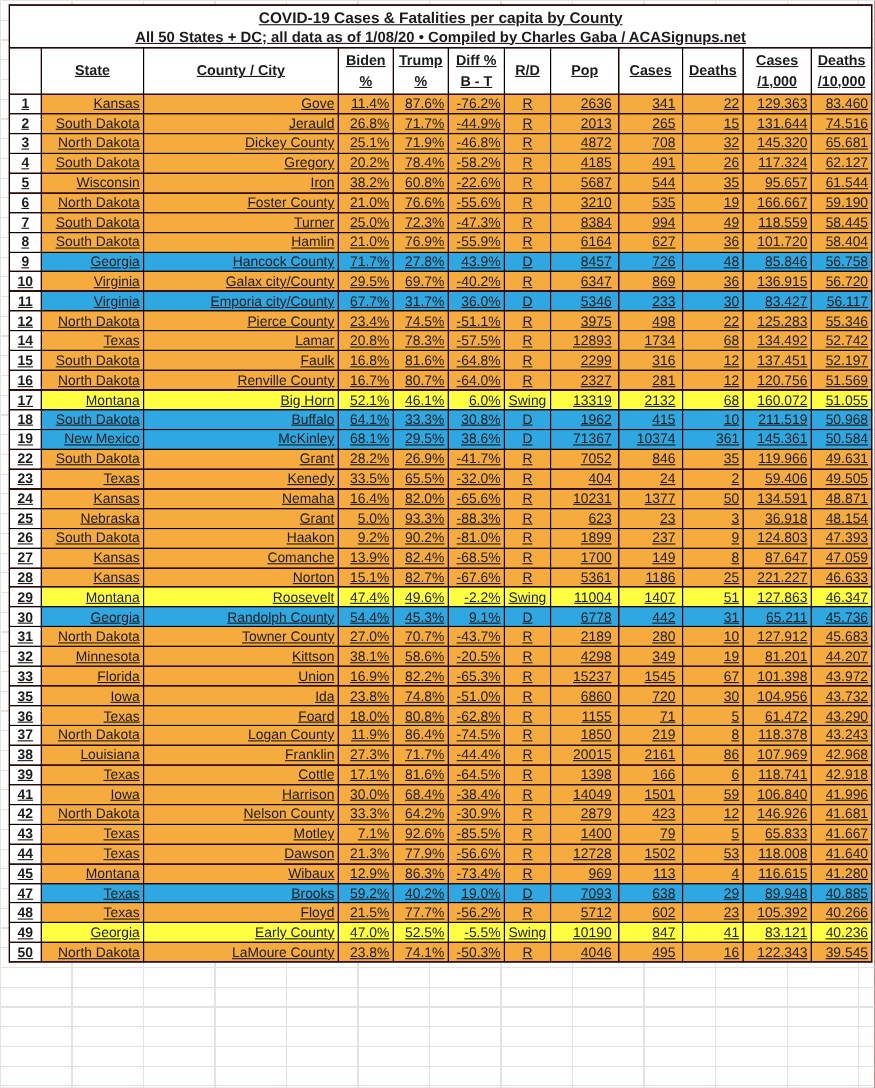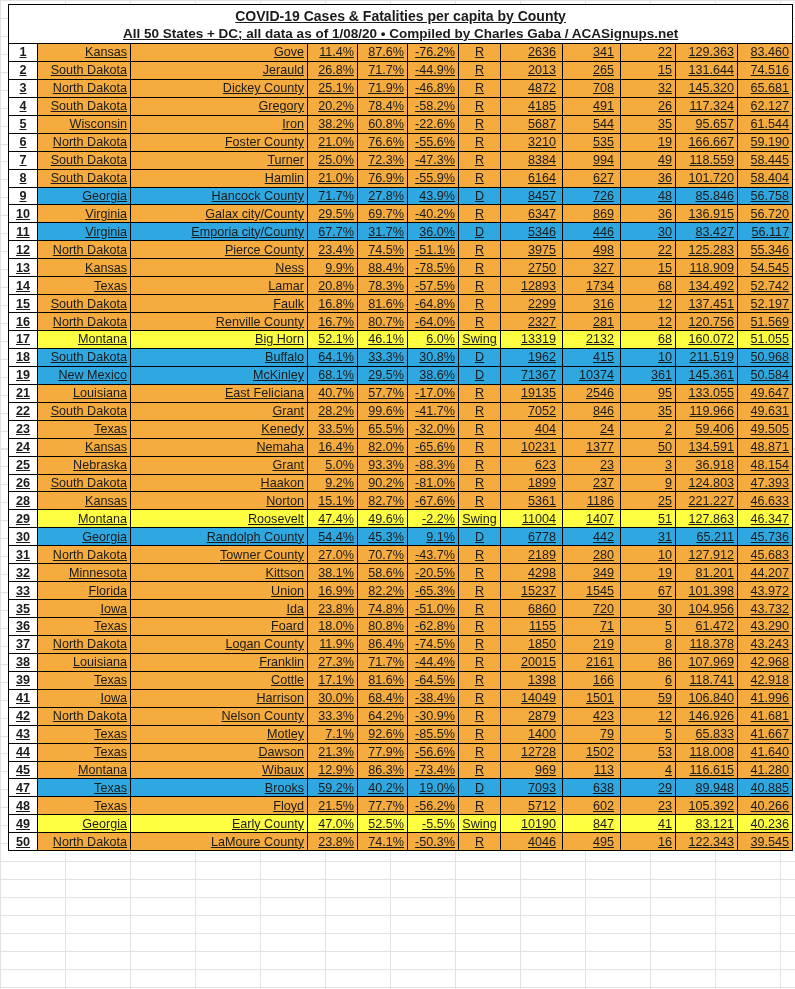--- a/index.html
+++ b/index.html
@@ -69,20 +69,39 @@
         <col class="w-c1k">
         <col class="w-d10k">
     </colgroup>
     <thead>
       <tr>
         <td class="title-cell" colspan="12">
           <div class="title-line1">COVID-19 Cases &amp; Fatalities per capita by County</div>
           <div class="title-line2">All 50 States + DC; all data as of 1/08/20  • Compiled by Charles Gaba / ACASignups.net</div>
         </td>
       </tr>
+      <tr class="header-row">
+        <th></th>
+        <th>State</th>
+        <th>County / City</th>
+        <th>Biden
+%</th>
+        <th>Trump
+%</th>
+        <th>Diff %
+B - T</th>
+        <th>R/D</th>
+        <th>Pop</th>
+        <th>Cases</th>
+        <th>Deaths</th>
+        <th>Cases
+/1,000</th>
+        <th>Deaths
+/10,000</th>
+      </tr>
     </thead>
     <tbody>
         <tr class="party-r">
           <td class="c-rank">1</td>
           <td class="c-state">Kansas</td>
           <td class="c-county">Gove</td>
           <td class="c-pct">11.4%</td>
           <td class="c-pct">87.6%</td>
           <td class="c-pct">-76.2%</td>
           <td class="c-rd">R</td>
@@ -220,52 +239,38 @@
         </tr>
         <tr class="party-d">
           <td class="c-rank">11</td>
           <td class="c-state">Virginia</td>
           <td class="c-county">Emporia city/County</td>
           <td class="c-pct">67.7%</td>
           <td class="c-pct">31.7%</td>
           <td class="c-pct">36.0%</td>
           <td class="c-rd">D</td>
           <td class="c-num">5346</td>
-          <td class="c-num">446</td>
+          <td class="c-num">233</td>
           <td class="c-num2">30</td>
           <td class="c-num2">83.427</td>
           <td class="c-num2">56.117</td>
         </tr>
         <tr class="party-r">
           <td class="c-rank">12</td>
           <td class="c-state">North Dakota</td>
           <td class="c-county">Pierce County</td>
           <td class="c-pct">23.4%</td>
           <td class="c-pct">74.5%</td>
           <td class="c-pct">-51.1%</td>
           <td class="c-rd">R</td>
           <td class="c-num">3975</td>
           <td class="c-num">498</td>
           <td class="c-num2">22</td>
           <td class="c-num2">125.283</td>
           <td class="c-num2">55.346</td>
-        </tr>
-        <tr class="party-r">
-          <td class="c-rank">13</td>
-          <td class="c-state">Kansas</td>
-          <td class="c-county">Ness</td>
-          <td class="c-pct">9.9%</td>
-          <td class="c-pct">88.4%</td>
-          <td class="c-pct">-78.5%</td>
-          <td class="c-rd">R</td>
-          <td class="c-num">2750</td>
-          <td class="c-num">327</td>
-          <td class="c-num2">15</td>
-          <td class="c-num2">118.909</td>
-          <td class="c-num2">54.545</td>
         </tr>
         <tr class="party-r">
           <td class="c-rank">14</td>
           <td class="c-state">Texas</td>
           <td class="c-county">Lamar</td>
           <td class="c-pct">20.8%</td>
           <td class="c-pct">78.3%</td>
           <td class="c-pct">-57.5%</td>
           <td class="c-rd">R</td>
           <td class="c-num">12893</td>
@@ -338,39 +343,25 @@
           <td class="c-pct">29.5%</td>
           <td class="c-pct">38.6%</td>
           <td class="c-rd">D</td>
           <td class="c-num">71367</td>
           <td class="c-num">10374</td>
           <td class="c-num2">361</td>
           <td class="c-num2">145.361</td>
           <td class="c-num2">50.584</td>
         </tr>
         <tr class="party-r">
-          <td class="c-rank">21</td>
-          <td class="c-state">Louisiana</td>
-          <td class="c-county">East Feliciana</td>
-          <td class="c-pct">40.7%</td>
-          <td class="c-pct">57.7%</td>
-          <td class="c-pct">-17.0%</td>
-          <td class="c-rd">R</td>
-          <td class="c-num">19135</td>
-          <td class="c-num">2546</td>
-          <td class="c-num2">95</td>
-          <td class="c-num2">133.055</td>
-          <td class="c-num2">49.647</td>
-        </tr>
-        <tr class="party-r">
           <td class="c-rank">22</td>
           <td class="c-state">South Dakota</td>
           <td class="c-county">Grant</td>
           <td class="c-pct">28.2%</td>
-          <td class="c-pct">99.6%</td>
+          <td class="c-pct">26.9%</td>
           <td class="c-pct">-41.7%</td>
           <td class="c-rd">R</td>
           <td class="c-num">7052</td>
           <td class="c-num">846</td>
           <td class="c-num2">35</td>
           <td class="c-num2">119.966</td>
           <td class="c-num2">49.631</td>
         </tr>
         <tr class="party-r">
           <td class="c-rank">23</td>
@@ -420,20 +411,34 @@
           <td class="c-county">Haakon</td>
           <td class="c-pct">9.2%</td>
           <td class="c-pct">90.2%</td>
           <td class="c-pct">-81.0%</td>
           <td class="c-rd">R</td>
           <td class="c-num">1899</td>
           <td class="c-num">237</td>
           <td class="c-num2">9</td>
           <td class="c-num2">124.803</td>
           <td class="c-num2">47.393</td>
+        </tr>
+        <tr class="party-r">
+          <td class="c-rank">27</td>
+          <td class="c-state">Kansas</td>
+          <td class="c-county">Comanche</td>
+          <td class="c-pct">13.9%</td>
+          <td class="c-pct">82.4%</td>
+          <td class="c-pct">-68.5%</td>
+          <td class="c-rd">R</td>
+          <td class="c-num">1700</td>
+          <td class="c-num">149</td>
+          <td class="c-num2">8</td>
+          <td class="c-num2">87.647</td>
+          <td class="c-num2">47.059</td>
         </tr>
         <tr class="party-r">
           <td class="c-rank">28</td>
           <td class="c-state">Kansas</td>
           <td class="c-county">Norton</td>
           <td class="c-pct">15.1%</td>
           <td class="c-pct">82.7%</td>
           <td class="c-pct">-67.6%</td>
           <td class="c-rd">R</td>
           <td class="c-num">5361</td>

